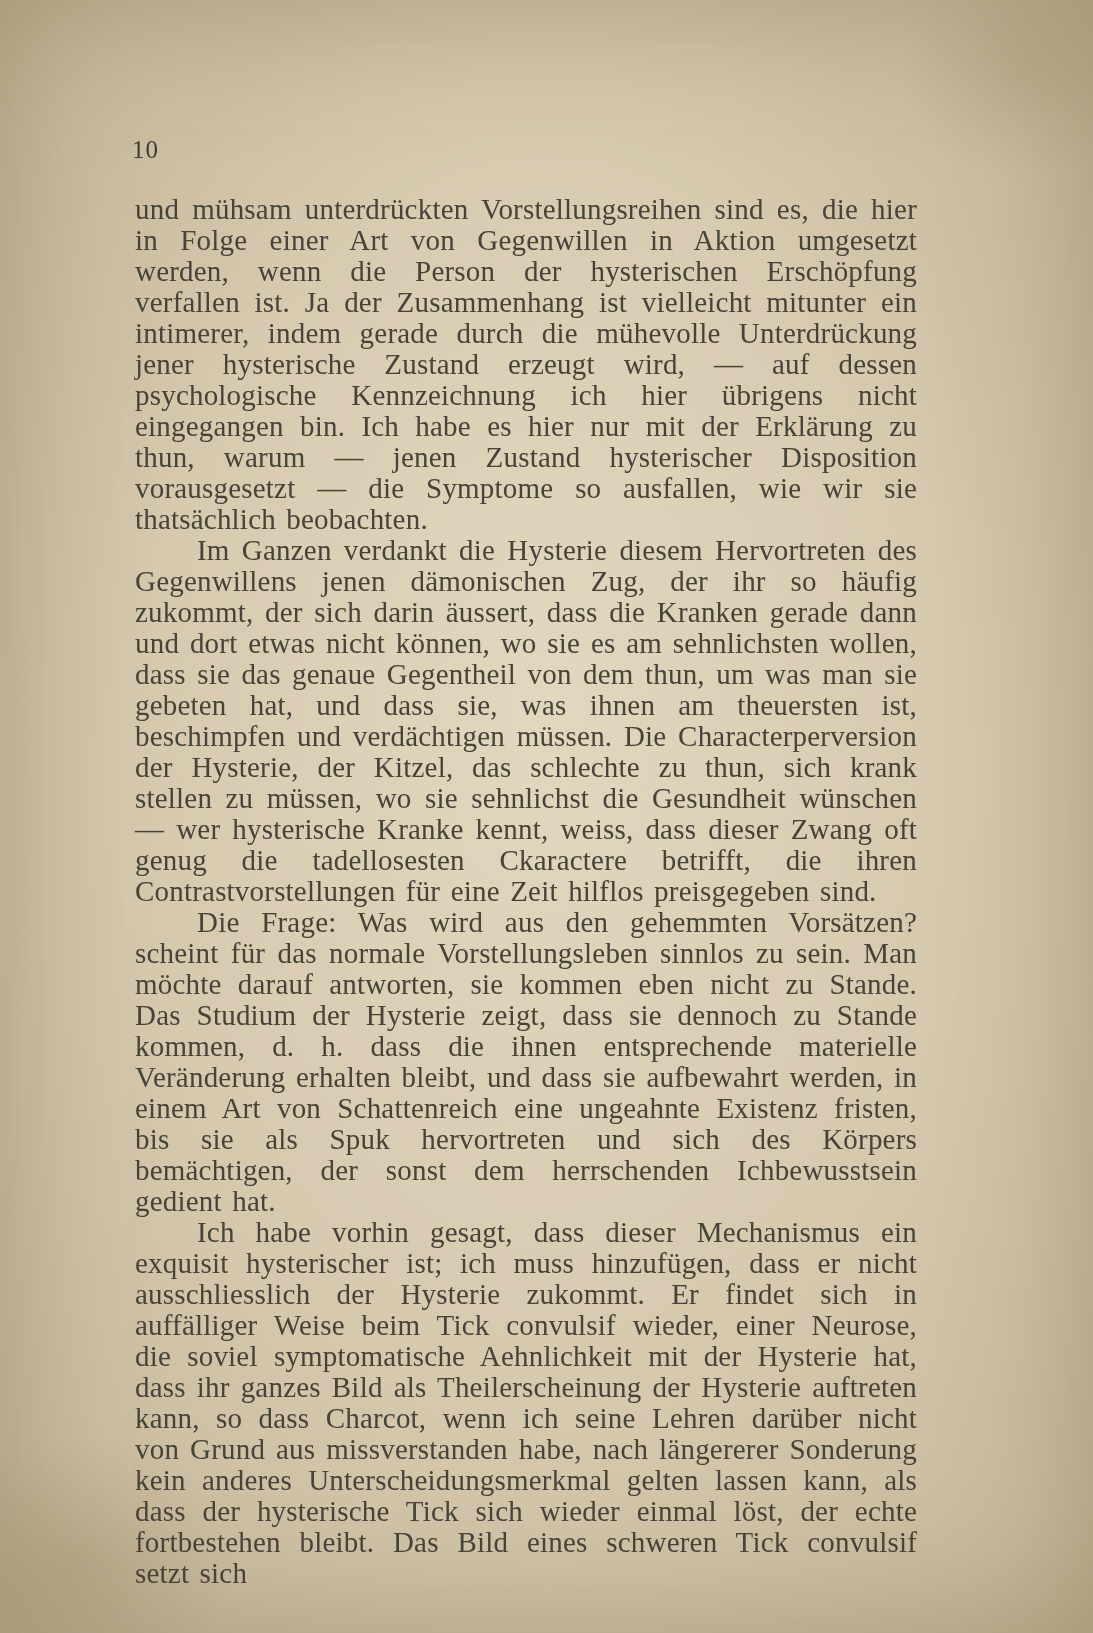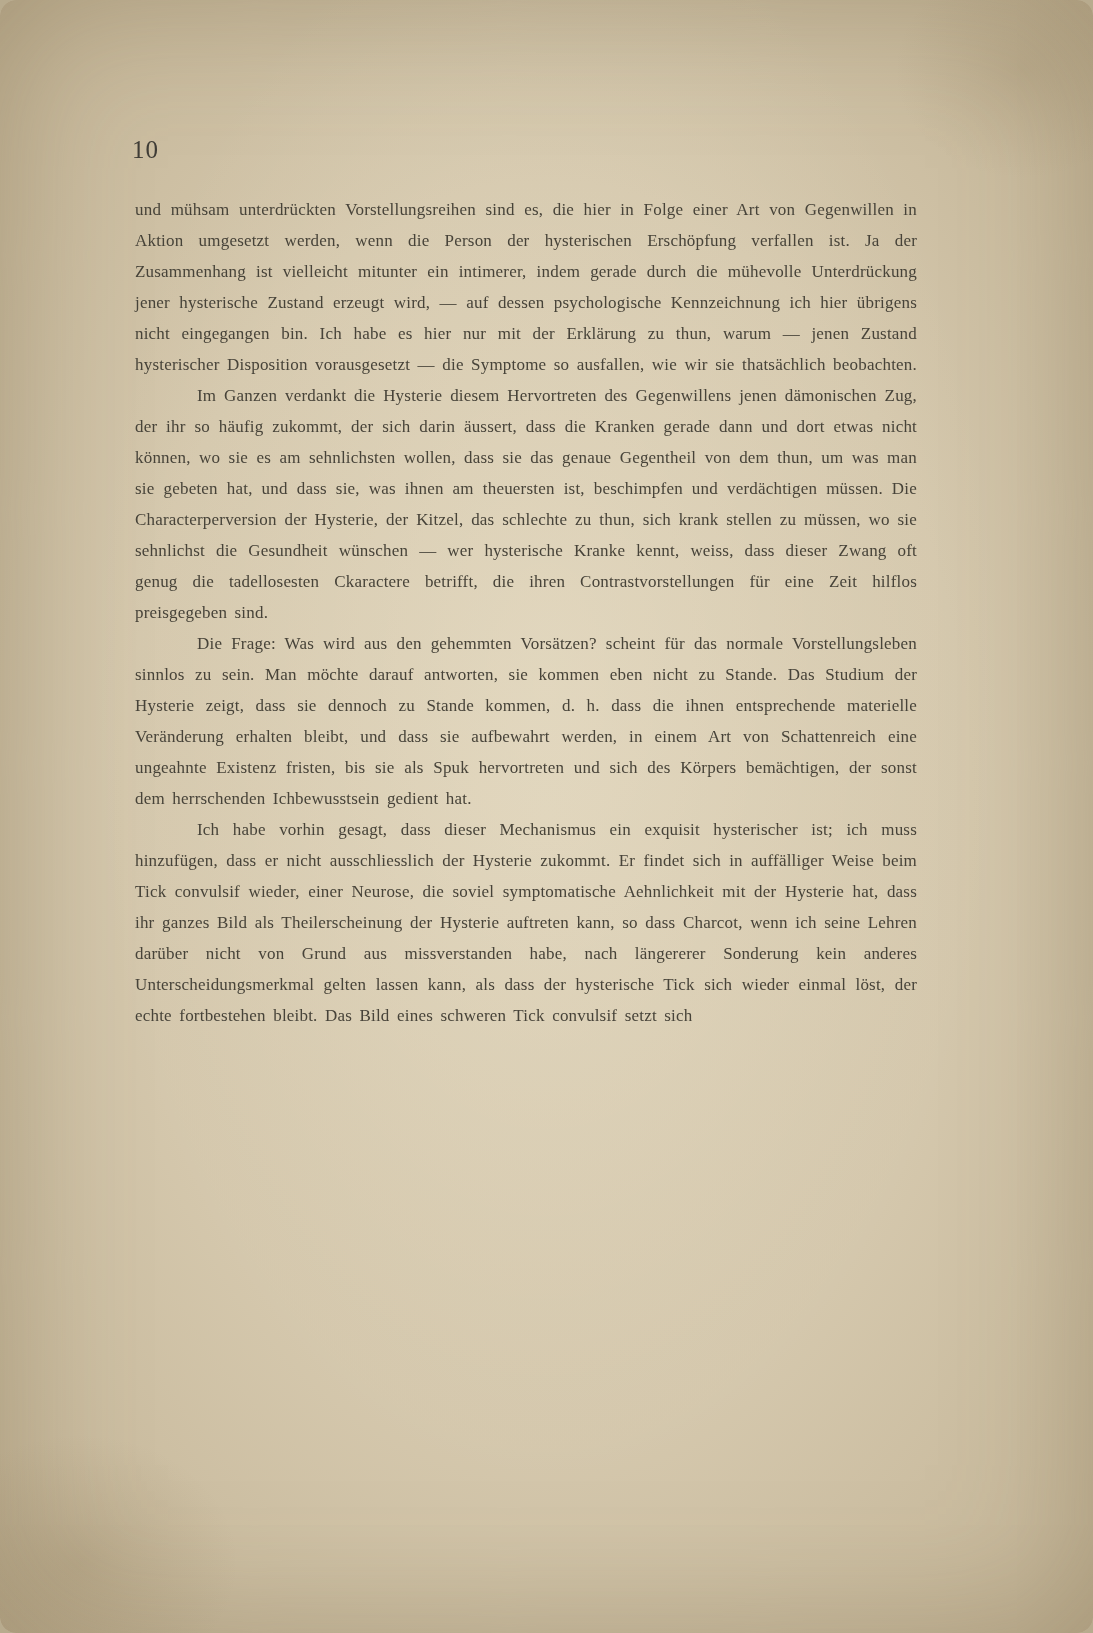--- a/index.html
+++ b/index.html
@@ -12,36 +12,35 @@
     width: 1093px;
     height: 1633px;
     margin: 0 auto;
     background:
       radial-gradient(ellipse at 50% 42%, rgba(255,248,228,0.25) 0%, rgba(255,248,228,0.0) 60%),
       radial-gradient(ellipse at 50% 50%, #d9cdb3 0%, #d4c7ac 55%, #c3b496 100%);
     box-shadow: inset 0 0 140px rgba(110, 92, 60, 0.35);
     overflow: hidden;
     font-family: "Liberation Serif", "DejaVu Serif", serif;
     color: #45413a;
-    border-radius: 16px;
   }
   .page-number {
     position: absolute;
     top: 136px;
     left: 132px;
     font-size: 25px;
     letter-spacing: 1px;
     color: #3f3c36;
   }
   .text-block {
     position: absolute;
     top: 194px;
     left: 135px;
     width: 782px;
-    font-size: 17px;
+    font-size: 29px;
     line-height: 31px;
     text-align: justify;
     text-rendering: optimizeLegibility;
   }
   .para {
     margin: 0;
     text-indent: 62px;
     word-spacing: 3px;
     letter-spacing: 0.2px;
     color: #474339;

